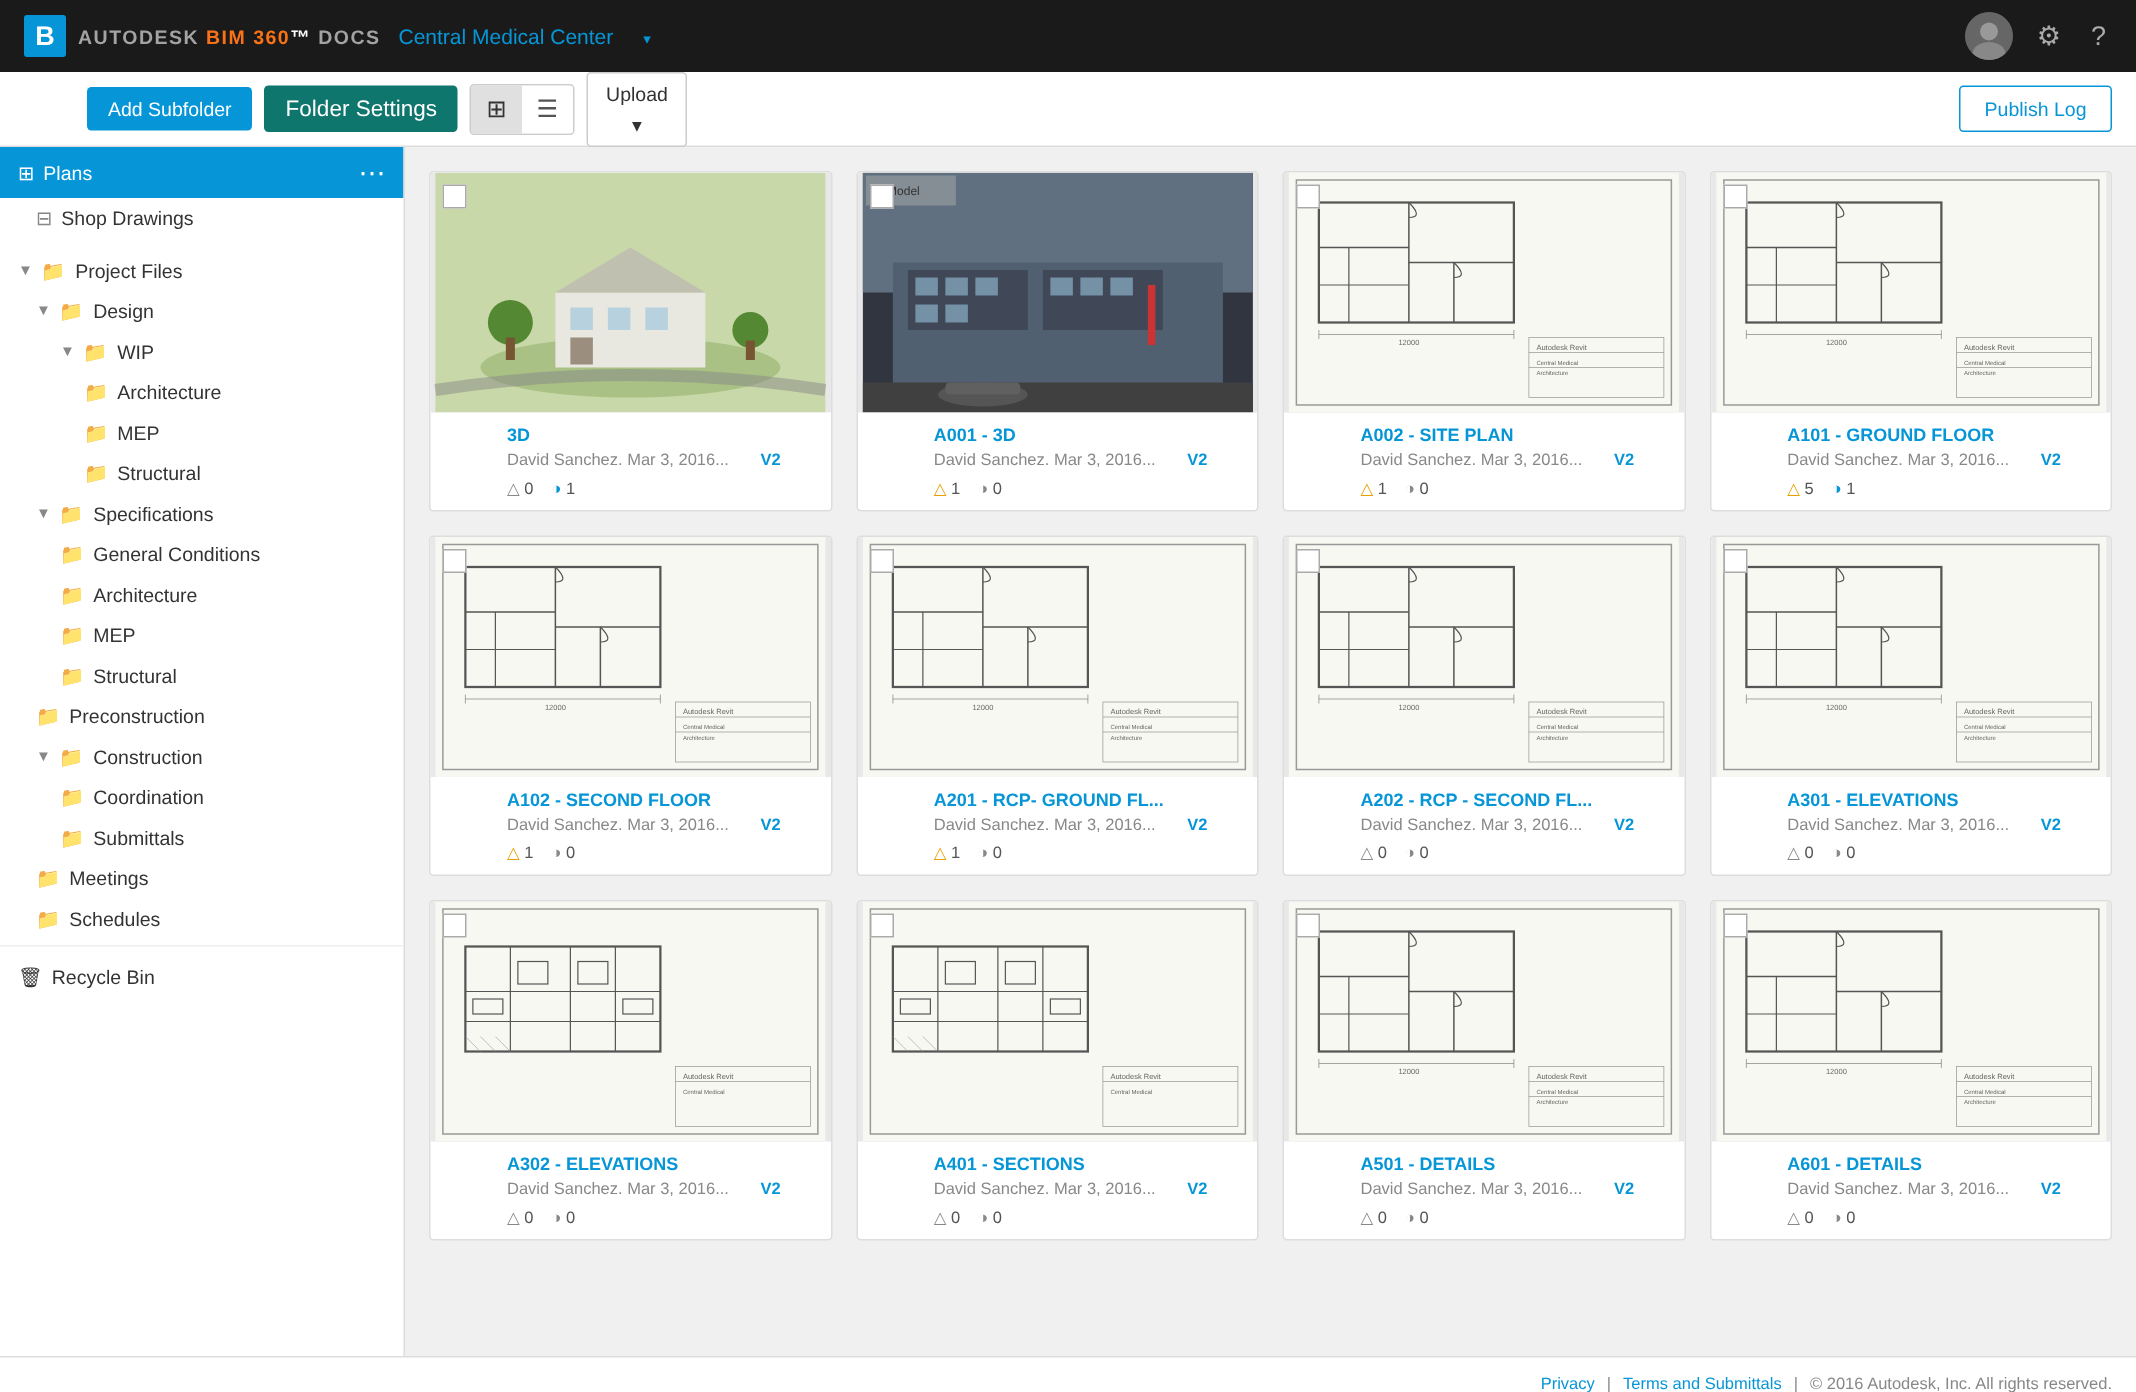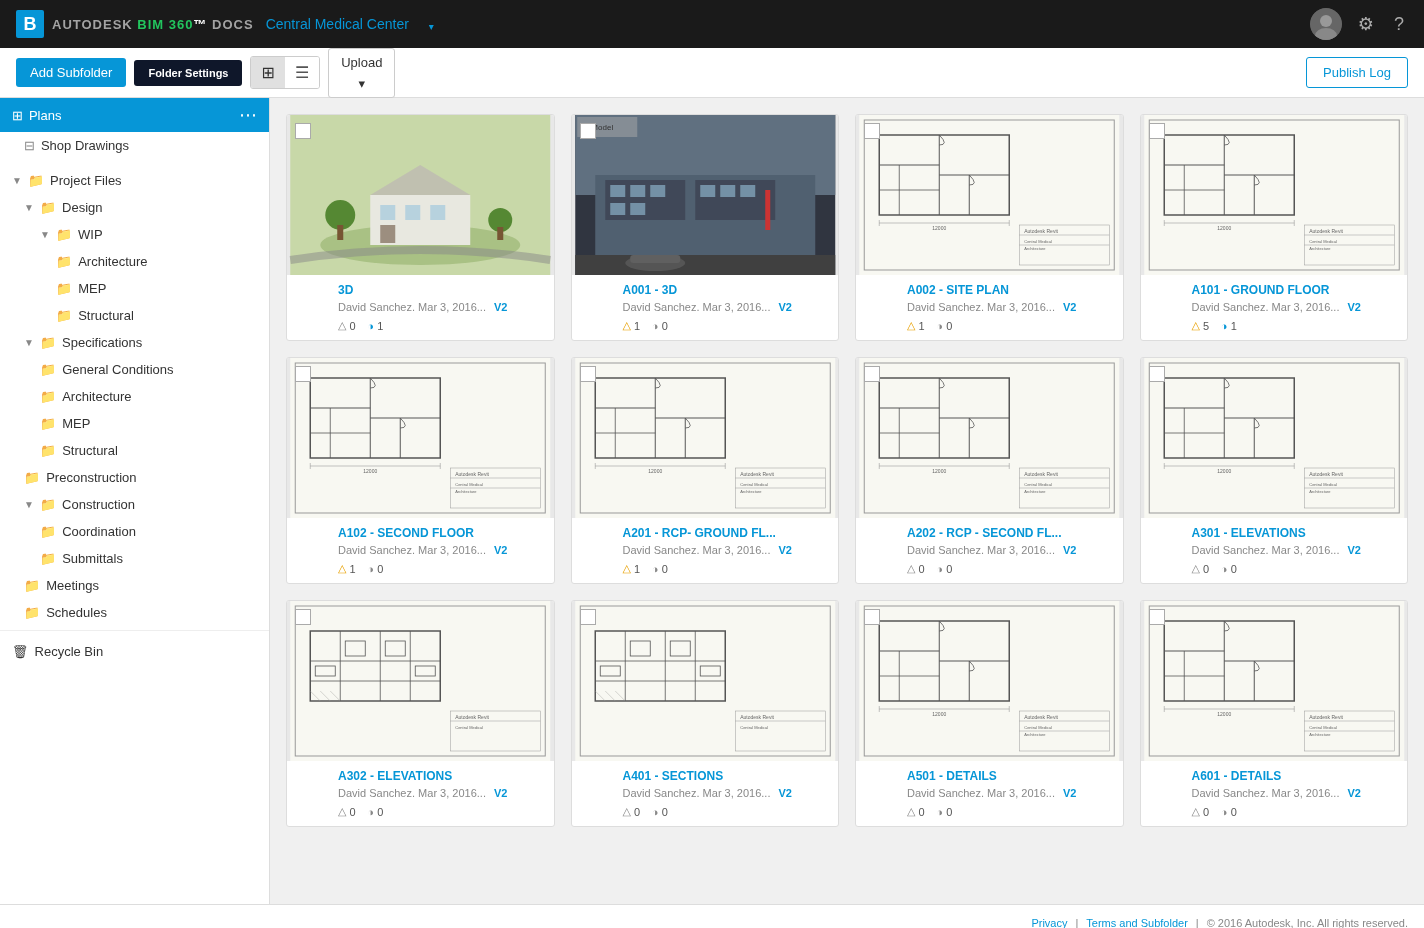--- a/index.html
+++ b/index.html
@@ -98,30 +98,31 @@
     }
     .btn-primary {
       background: #0696d7;
       color: white;
       border: none;
       padding: 7px 14px;
       border-radius: 3px;
       font-size: 13px;
       cursor: pointer;
       font-weight: 500;
+      margin-left: 42px;
     }
     .btn-secondary {
-      background: #0f172a;
+      background: #0f766e;
       color: white;
       border: none;
       padding: 7px 14px;
       border-radius: 3px;
-      font-size: 11px;
+      font-size: 15px;
       cursor: pointer;
-      font-weight: 700;
+      font-weight: 400;
     }
     .view-toggle {
       display: flex;
       border: 1px solid #ccc;
       border-radius: 3px;
       overflow: hidden;
     }
     .view-toggle-btn {
       background: #fff;
       border: none;
@@ -244,21 +245,21 @@
       font-size: 12px;
       font-weight: bold;
       margin-bottom: 4px;
     }
     .card-meta {
       color: #888;
       font-size: 11px;
       margin-bottom: 6px;
       display: flex;
       align-items: flex-end;
-      gap: 8px;
+      gap: 21px;
     }
     .card-meta .version {
       color: #0696d7;
       font-weight: bold;
     }
     .card-stats {
       display: flex;
       gap: 12px;
       font-size: 11px;
       color: #555;
@@ -285,21 +286,21 @@
     .footer a { color: #0696d7; text-decoration: none; }
   </style>
 </head>
 <body>
 
 <div class="header">
   <div class="header-left">
     <div class="bim-logo">
       <div class="bim-logo-b">B</div>
       <span class="bim-logo-text">
-        <span>AUTODESK</span>&nbsp;<span style="color:#22c55e">BIM 360</span>™&nbsp;<span>DOCS</span>
+        <span>AUTODESK</span>&nbsp;<span style="color:#f97316">BIM 360</span>™&nbsp;<span>DOCS</span>
       </span>
     </div>
     <div class="project-selector">
       <span>Central Medical Center</span>
       <span class="chevron">▾</span>
     </div>
   </div>
   <div class="header-right">
     <div class="avatar">
       <svg width="32" height="32" viewBox="0 0 32 32">
@@ -1035,16 +1036,16 @@
     </div>
   </div>
       </div>
   </div>
 
 </div>
 
 <div class="footer">
   <a href="#">Privacy</a>
   <span>|</span>
-  <a href="#">Terms and Subfolder</a>
+  <a href="#">Terms and Submittals</a>
   <span>|</span>
   <span>© 2016 Autodesk, Inc. All rights reserved.</span>
 </div>
 
 </body></html>

